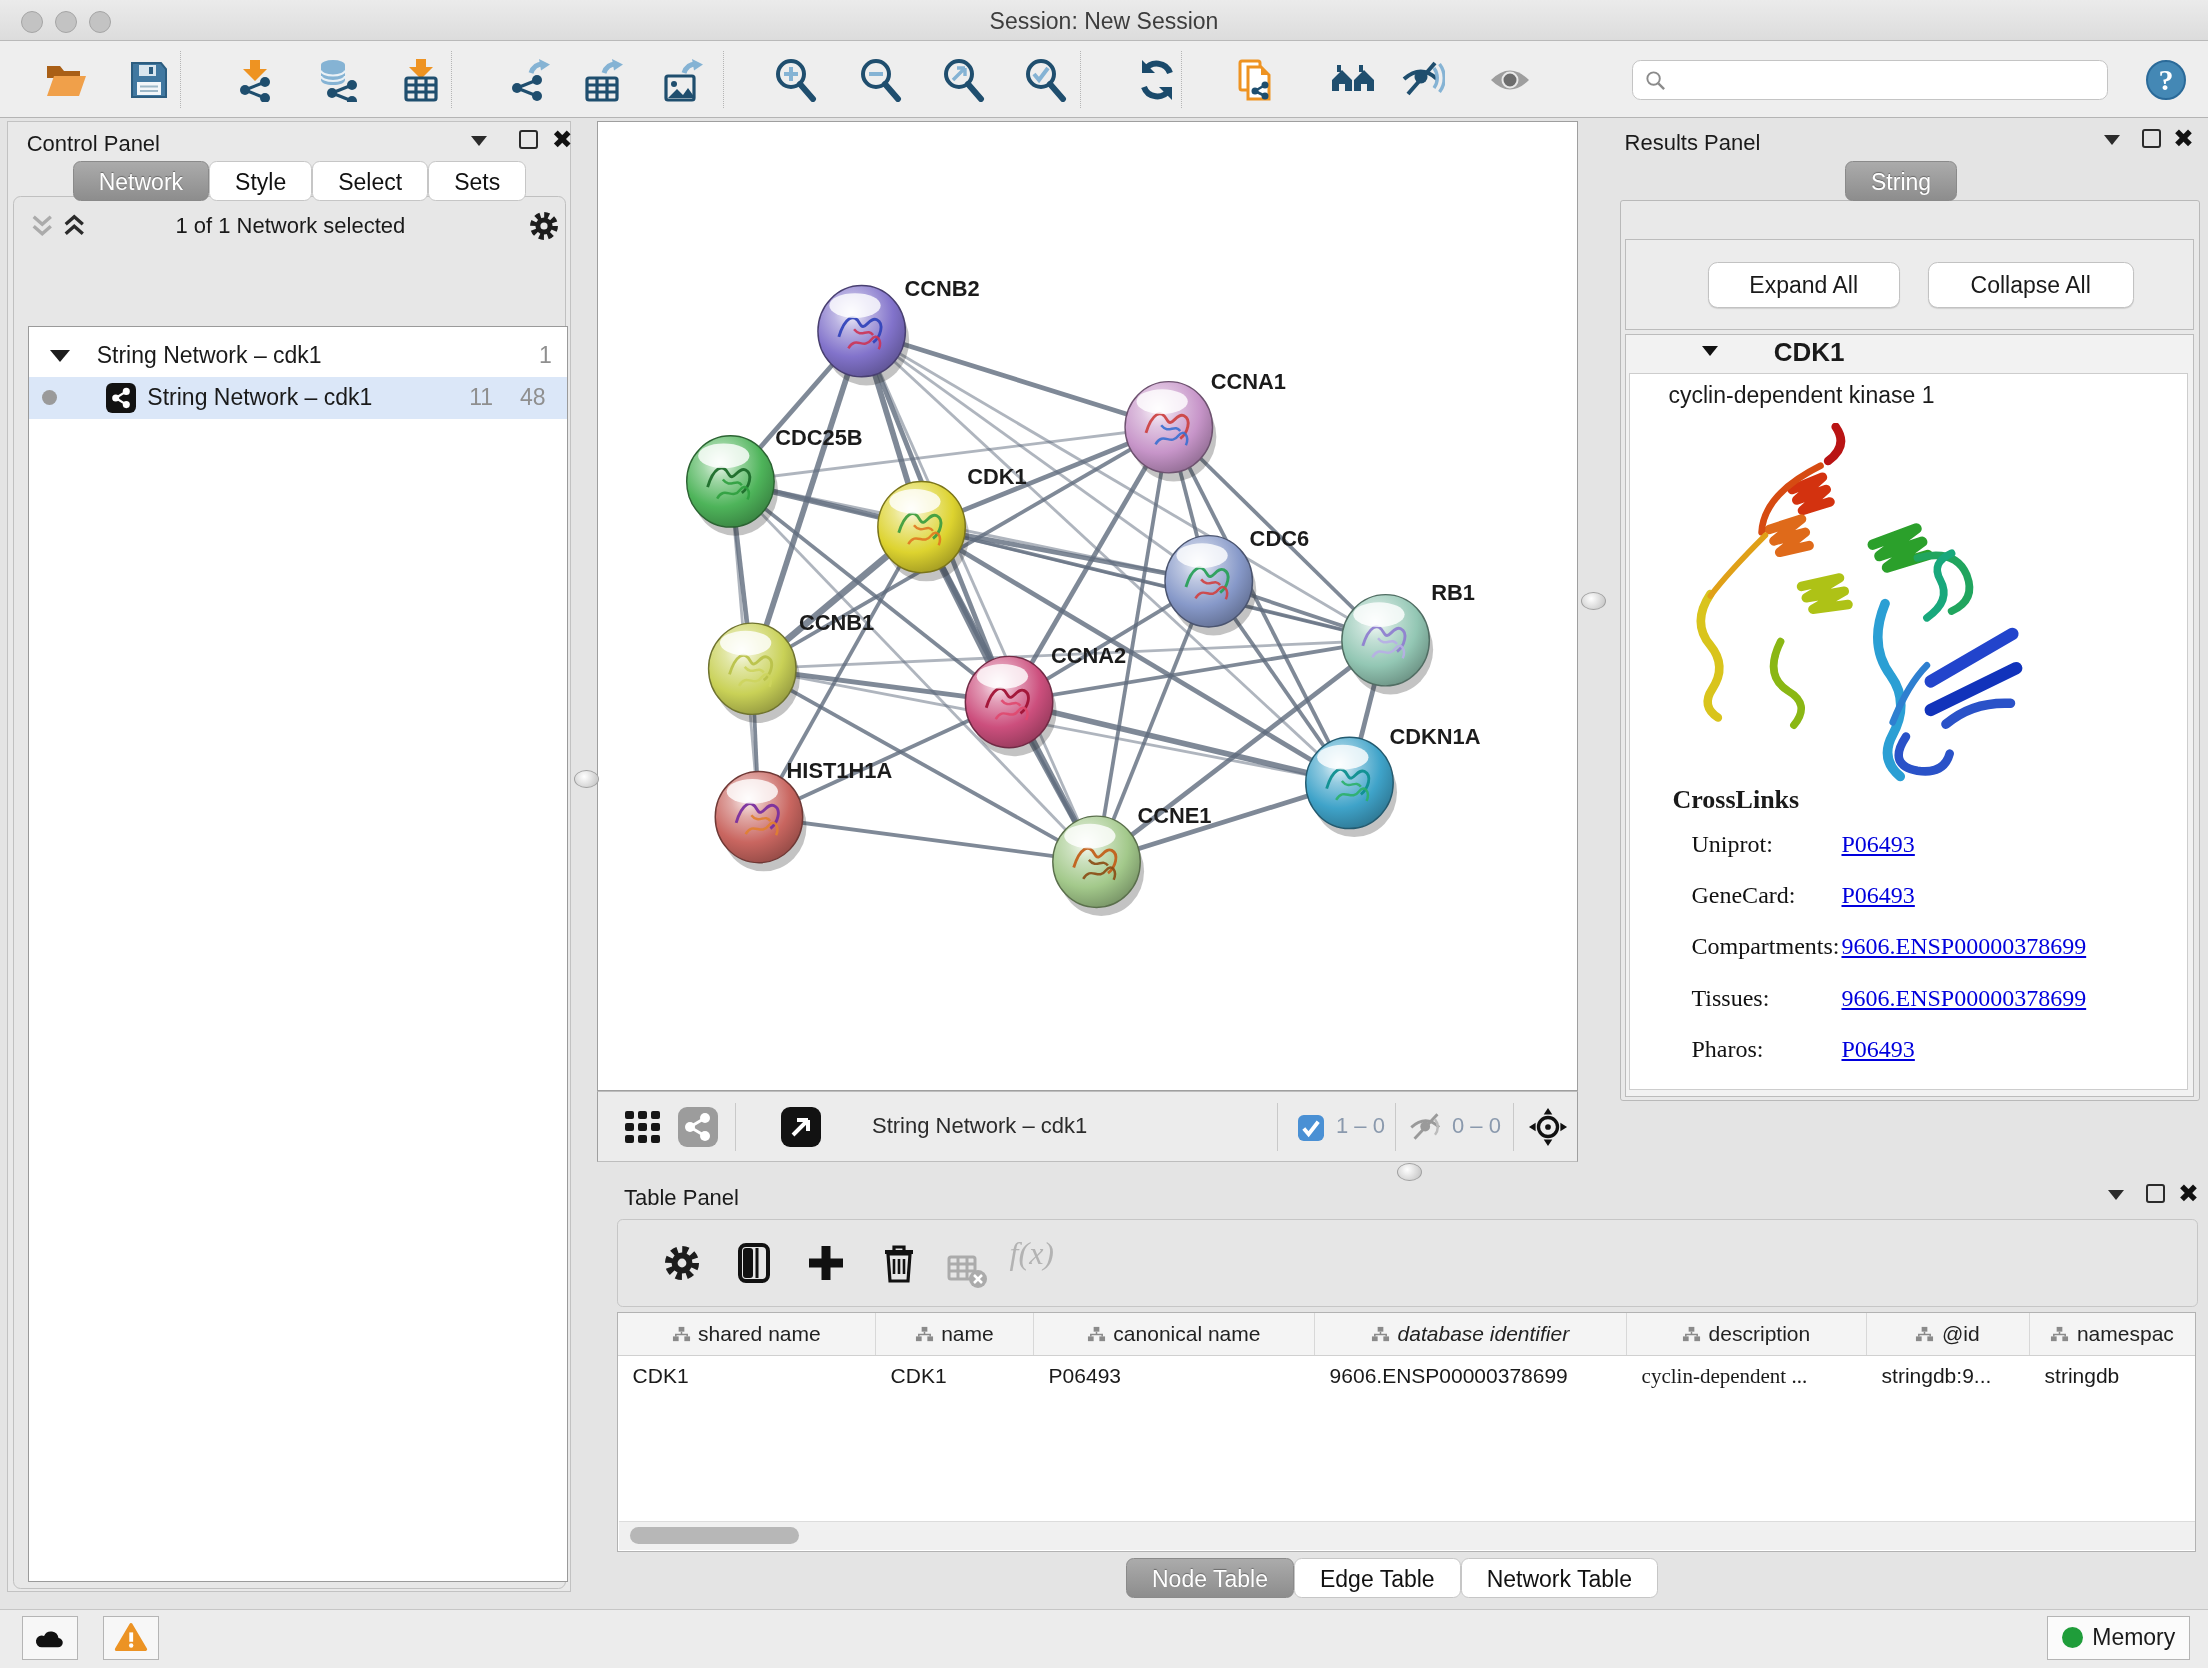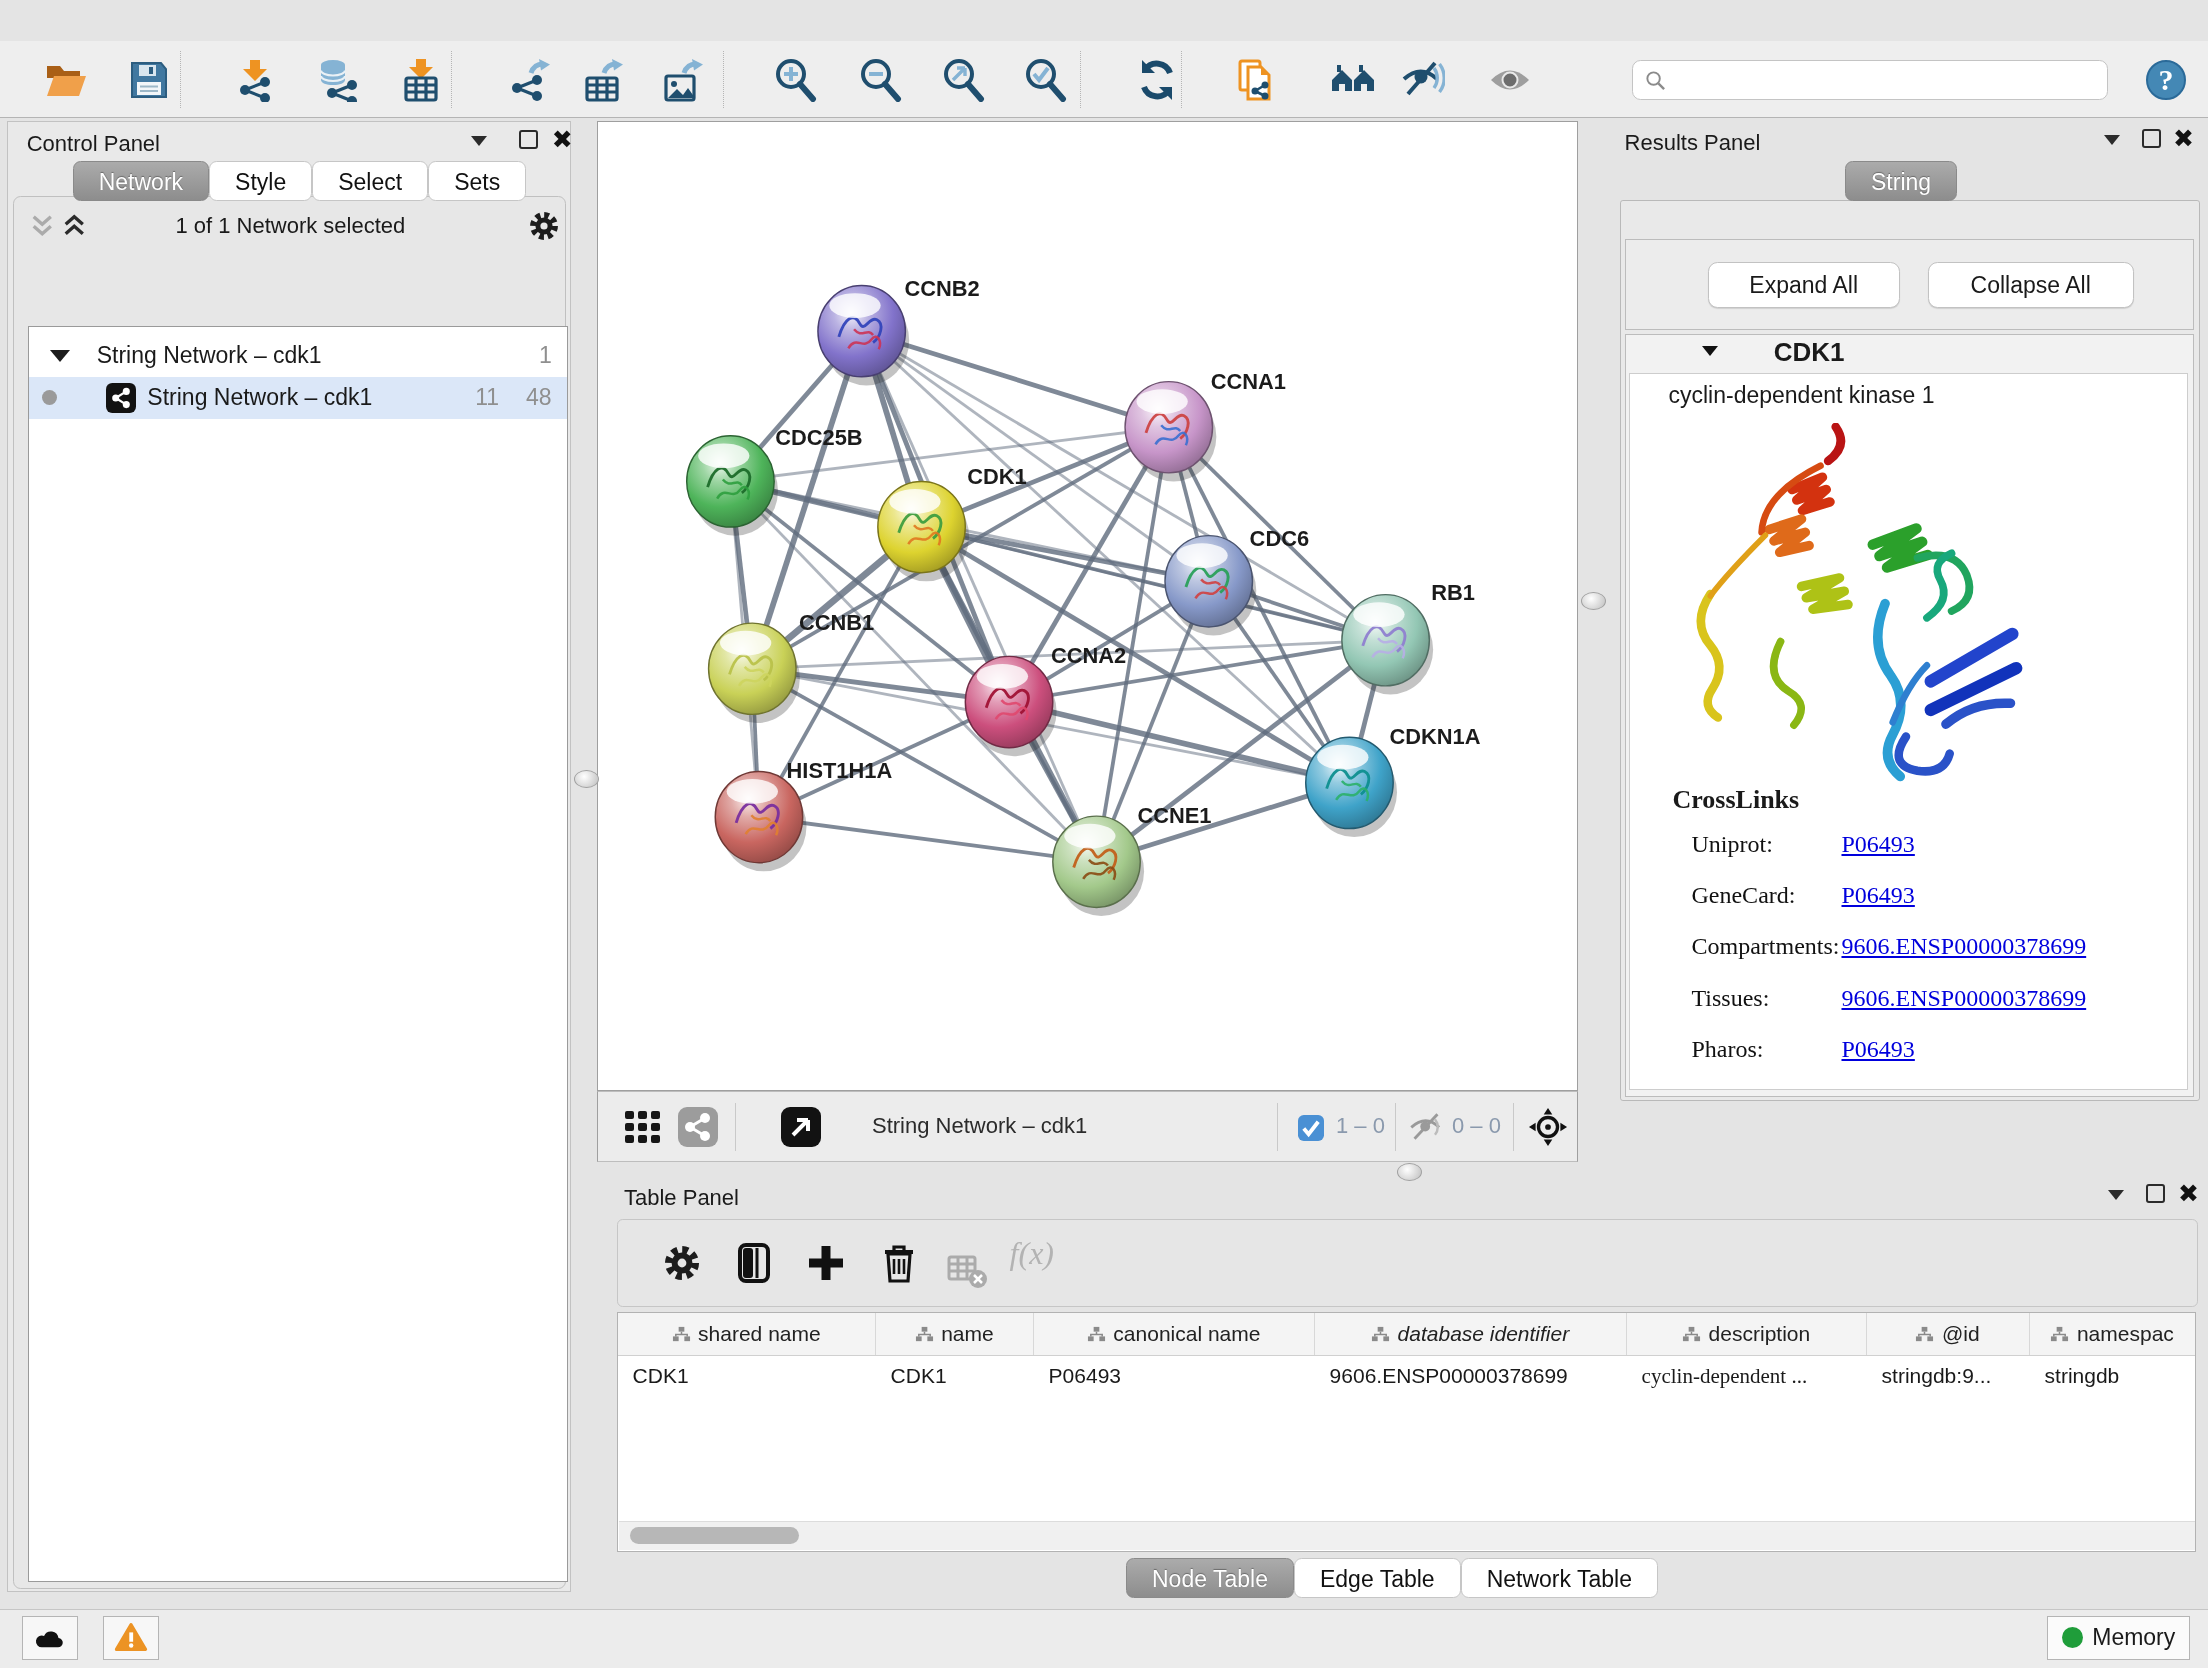--- a/index.html
+++ b/index.html
@@ -96,20 +96,26 @@
   .sb-btn{position:absolute;top:5.7px;height:42px;background:#f7f7f7;border:1.9px solid #b5b5b5;
           display:flex;align-items:center;justify-content:center;}
   #memory-btn{left:2047px;width:141px;font-size:23px;gap:9.5px;border:1px solid #b5b5b5;background:#fbfbfb;}
   #memory-dot{width:21px;height:21px;border-radius:50%;background:#1f9d3a;}
 </style>
 </head>
 <body>
 
 <div id="app">
 
+  <div id="titlebar" class="abs">
+    <span class="tlight" style="left:21px"></span>
+    <span class="tlight" style="left:55px"></span>
+    <span class="tlight" style="left:89px"></span>
+    <div id="win-title">Session: New Session</div>
+  </div>
 
   <div id="toolbar" class="abs">
     <div id="tb-icons">
         <span class="tb-icon" style="left: 43px;"><svg viewBox="0 0 44 44">
             <path d="M4 8 h13 l4 5 h16 v7 H4z" fill="#a95f16"></path>
             <path d="M4 38 L11 18 h32 L36 38z" fill="#f0a04a"></path>
           </svg></span>
         <span class="tb-icon" style="left: 127px;"><svg viewBox="0 0 44 44">
             <path d="M5 5 h29 l5 6 v28 H5z" fill="#4178a0" stroke="#2c5d80" stroke-width="2"></path>
             <rect x="12" y="7" width="17" height="11" fill="#d9e6ef"></rect>
@@ -281,21 +287,21 @@
             <svg viewBox="0 0 34 34" width="30" height="30">
                 <rect width="34" height="34" rx="7" fill="#121212"></rect>
             <circle cx="11" cy="17" r="4" fill="#fff"></circle>
                 <circle cx="23" cy="9.5" r="4" fill="#fff"></circle>
                 <circle cx="23" cy="24.5" r="4" fill="#fff"></circle>
             <path d="M11 17 L23 9.5 M11 17 L23 24.5" stroke="#fff" stroke-width="2.5"></path>
               </svg>
           </span>
           <span style="margin-left:11.4px">String Network – cdk1</span>
           <span class="tree-count" style="margin-left:auto">11</span>
-          <span class="tree-count" style="margin-left:27px;margin-right:15px">48</span>
+          <span class="tree-count" style="margin-left:27px;margin-right:21px">48</span>
         </div>
       </div>
     </div>
   </div>
 
   <div id="network-panel" class="abs">
     <svg id="net-svg" width="979" height="968" viewBox="0 0 1029 1018">
         <defs>
           <radialGradient id="grad-ccnb2" cx="38%" cy="30%" r="80%">
             <stop offset="0%" stop-color="rgb(245,244,251)"></stop>

